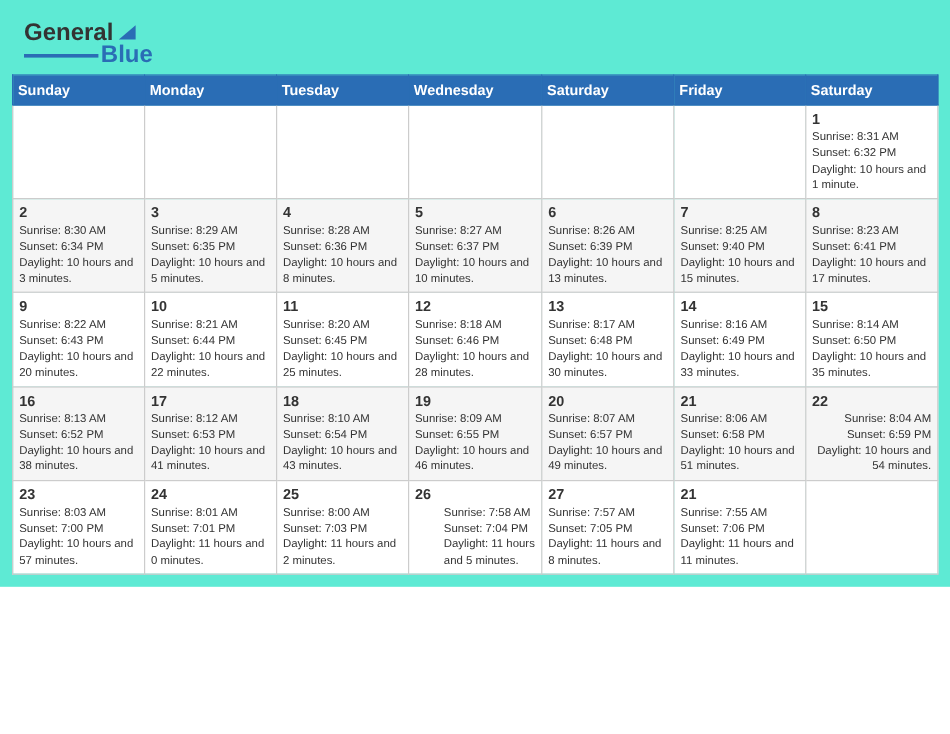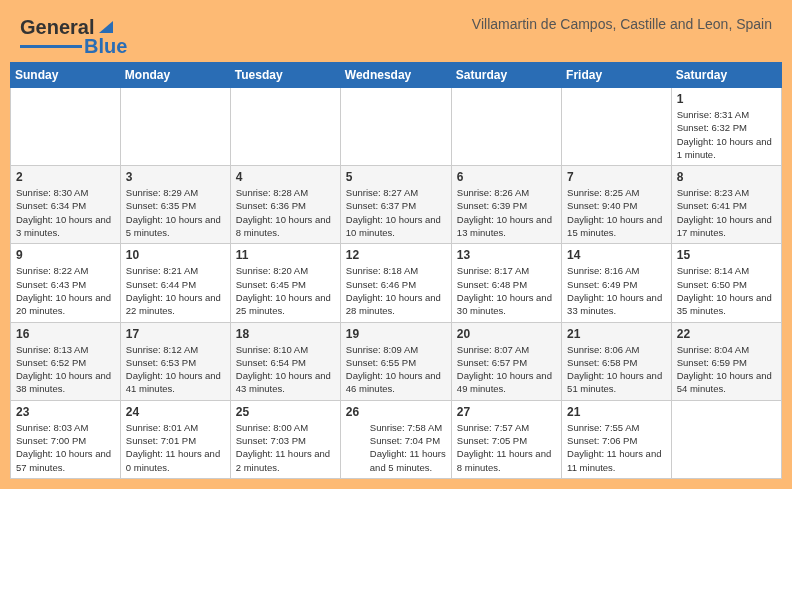--- a/index.html
+++ b/index.html
@@ -5,21 +5,21 @@
     * { box-sizing: border-box; margin: 0; padding: 0; }
     body {
       font-family: Arial, sans-serif;
       background: #fff;
       width: 792px;
       min-height: 612px;
       overflow: hidden;
     }
     .page {
       width: 792px;
-      background: #fdba74;
+      background: #5eead4;
       padding: 0;
     }
     .header {
       padding: 16px 20px 4px 20px;
       display: flex;
       justify-content: space-between;
       align-items: flex-start;
     }
     .logo {
       display: flex;
@@ -95,21 +95,20 @@
         <svg width="22" height="22" viewBox="0 0 22 22" style="margin-left:1px;margin-top:-4px;">
           <polygon points="4,18 18,18 18,6" fill="#2a6db5"></polygon>
         </svg>
       </div>
       <div style="display:flex;align-items:center;margin-top:-4px;">
         <div style="width:62px;height:2.5px;background:#2a6db5;"></div>
         <span style="font-size:20px;font-weight:bold;color:#2a6db5;margin-left:2px;">Blue</span>
       </div>
     </div>
     <div class="title-block">
-      <h2>Villamartin de Campos, Castille and Leon, Spain</h2>
     </div>
   </div>
 
   <div class="calendar-wrapper">
     <table>
       <thead>
         <tr>
         <th>Sunday</th>
             <th>Monday</th>
             <th>Tuesday</th>
@@ -254,21 +253,21 @@
 Daylight: 10 hours and 49 minutes.</div>
             </td>
             <td>
               <div class="day-num">21</div>
               <div class="day-info" style="white-space: pre-line;">Sunrise: 8:06 AM
 Sunset: 6:58 PM
 Daylight: 10 hours and 51 minutes.</div>
             </td>
             <td>
               <div class="day-num">22</div>
-              <div class="day-info" style="white-space: pre-line;">Sunrise: 8:04 AM
+              <div class="day-info" style="white-space: pre-line; text-align: right;">Sunrise: 8:04 AM
 Sunset: 6:59 PM
 Daylight: 10 hours and 54 minutes.</div>
             </td>
           </tr>
           <tr>
             <td>
               <div class="day-num">23</div>
               <div class="day-info" style="white-space: pre-line;">Sunrise: 8:03 AM
 Sunset: 7:00 PM
 Daylight: 10 hours and 57 minutes.</div>

